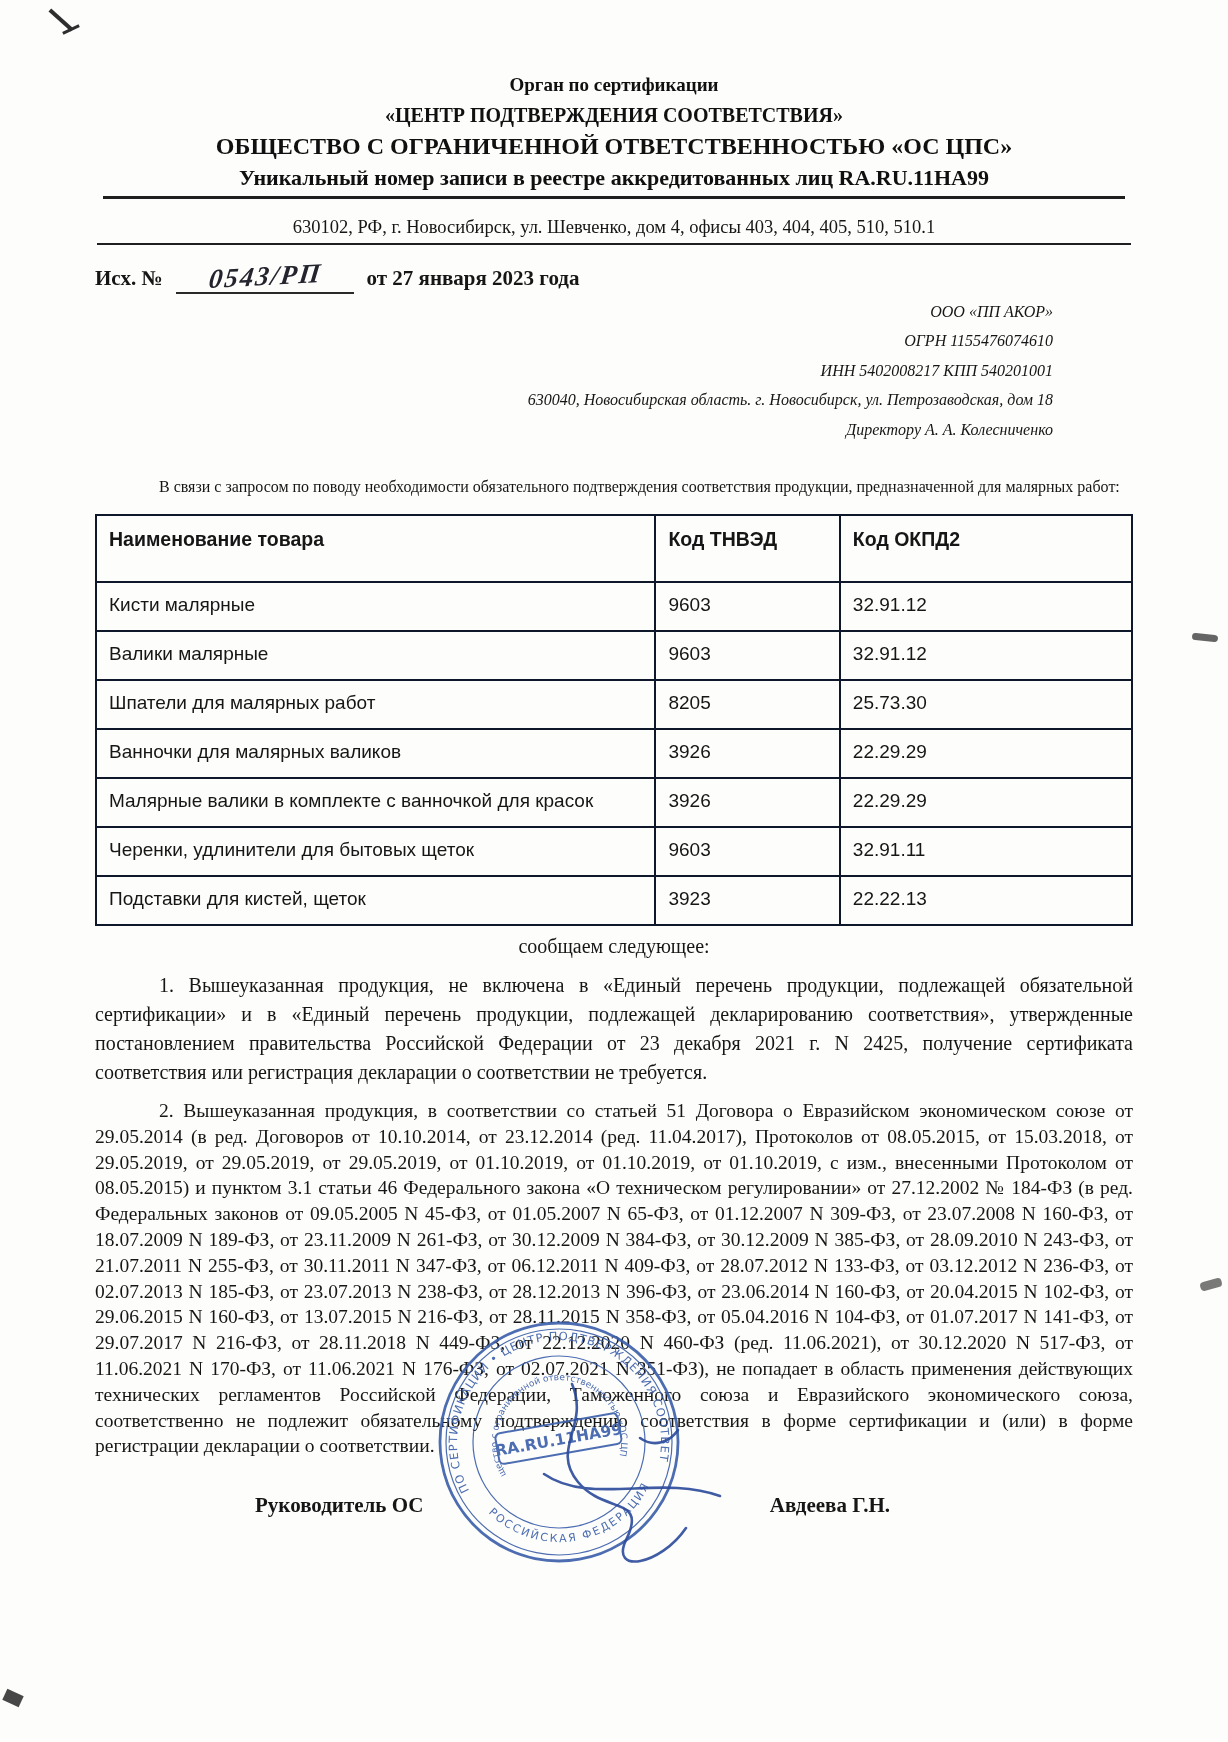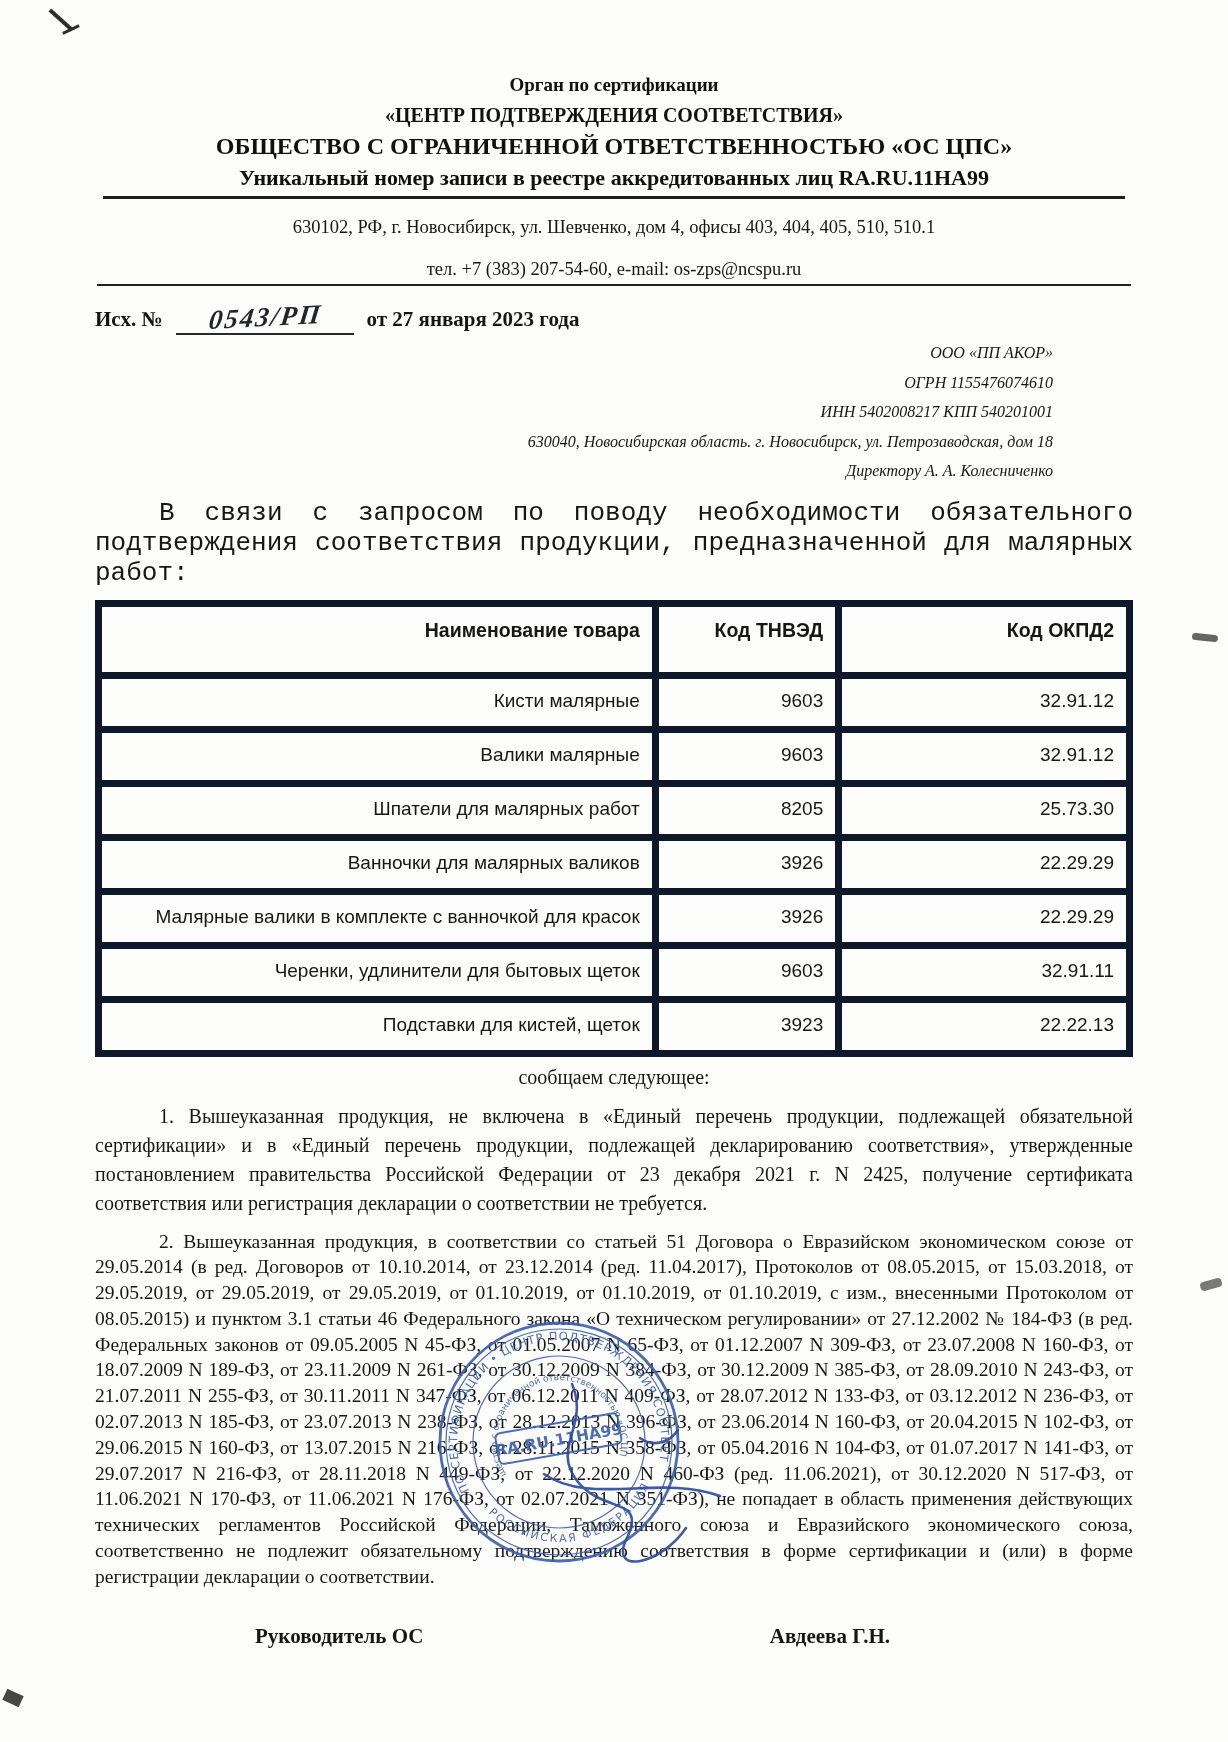--- a/index.html
+++ b/index.html
@@ -23,25 +23,25 @@
   
   .ref-row { margin-top:16px; display:flex; align-items:baseline; font-weight:bold; font-size:21px; }
   .ref-no-box { display:inline-block; width:178px; border-bottom:2.5px solid #2a2a2a;
     text-align:center; margin:0 12px 0 14px; height:33px; }
   .handwritten { display:inline-block; font-style:italic; font-weight:600; font-size:27px;
     color:#23242e; letter-spacing:2px; transform:rotate(-3deg) skewX(-10deg); }
   
   .recipient { margin-top:3px; text-align:right; font-style:italic; font-size:16px;
     line-height:29.5px; padding-right:80px; }
   
-  .intro { margin-top:12px; font-family:Liberation Mono, monospace; font-size:26px;
+  .intro { margin-top:28px; font-family:Liberation Serif, serif; font-size:16px;
     line-height:30px; text-align:justify; text-indent:64px; }
   table.products { width:100%; border-collapse:collapse; margin-top:12px;
     font-family:"Liberation Sans",sans-serif; }
-  .products th, .products td { border:7px solid #0f172a; vertical-align:top; text-align:right; }
+  .products th, .products td { border:2px solid #0f172a; vertical-align:top; text-align:left; }
   .products th { font-size:19.5px; font-weight:bold; padding:12px 12px 30px; }
   .products td { font-size:19px; padding:11px 12px 14px; }
   .after-table { text-align:center; font-size:20px; margin-top:9px; }
   
   .para { text-align:justify; text-indent:64px; }
   .para-1 { margin-top:13px; font-size:20px; line-height:29px; }
   .para-2 { margin-top:11px; font-size:19.5px; line-height:25.8px; }
   
   .sig-row { margin-top:34px; display:flex; justify-content:space-between;
     font-weight:bold; font-size:21px; padding:0 243px 0 160px; }
@@ -66,21 +66,20 @@
 <div class="page">
 
   <div class="letterhead">
     <div class="lh-1">Орган по сертификации</div>
     <div class="lh-2">«ЦЕНТР ПОДТВЕРЖДЕНИЯ СООТВЕТСТВИЯ»</div>
     <div class="lh-3">ОБЩЕСТВО С ОГРАНИЧЕННОЙ ОТВЕТСТВЕННОСТЬЮ «ОС ЦПС»</div>
     <div class="lh-4">Уникальный номер записи в реестре аккредитованных лиц RA.RU.11НА99</div>
   </div>
   <div class="rule"></div>
   <div class="addr">630102, РФ, г. Новосибирск, ул. Шевченко, дом 4, офисы 403, 404, 405, 510, 510.1</div>
-  <div class="addr">тел. +7 (383) 207-54-60,  e-mail: os-zps@ncspu.ru</div>
   <div class="rule2"></div>
 
   <div class="ref-row">
     <span>Исх. №</span>
     <span class="ref-no-box">
       <span class="handwritten">0543/РП</span>
     </span>
     <span>от 27 января 2023 года</span>
   </div>
 

